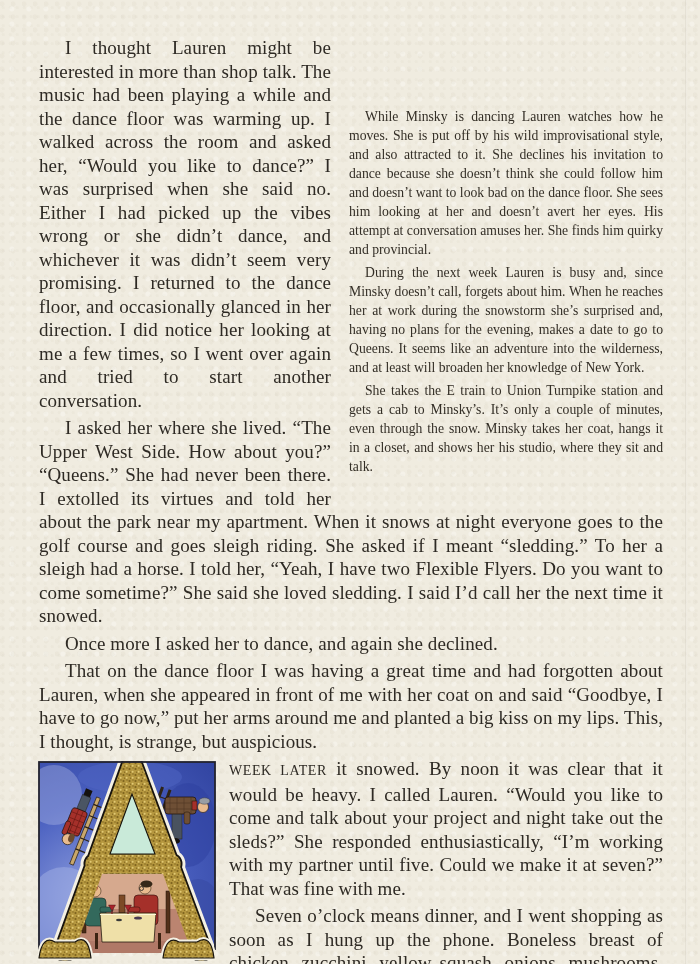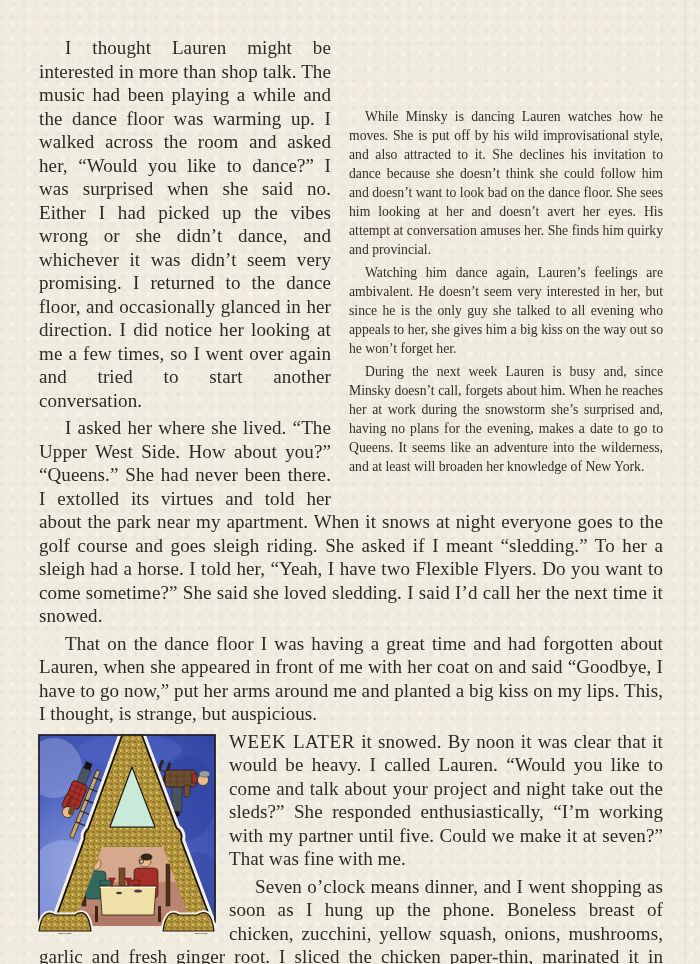--- a/index.html
+++ b/index.html
@@ -31,21 +31,21 @@
   }
   .ind{text-indent:26px;}
   .margin-note{
     float:right;width:322px;margin:71px 0 10px 14px;
     font-size:13.7px;line-height:19px;text-align:justify;
     color:#332e26; hyphens:auto; -webkit-hyphens:auto;
   }
   .margin-note p{text-indent:16px;}
   .illo{float:left;width:178px;height:200px;margin:4px 13px 2px 3px;}
   .illo svg{display:block;width:178px;height:200px;}
-  .smallcaps{font-size:19px;letter-spacing:.6px;}
+  .smallcaps{font-size:14px;letter-spacing:.6px;}
   .svg-gold{fill:var(--il-gold);}
   .svg-goldd{fill:var(--il-gold_dark);}
   .svg-goldl{fill:var(--il-gold_light);}
   .svg-mint{fill:var(--il-mint);}
   .svg-wall{fill:var(--il-wall);}
   .svg-floor{fill:var(--il-floor);}
   .svg-table{fill:var(--il-table);}
   .svg-red{fill:var(--il-red);}
   .svg-teal{fill:var(--il-teal);}
   .svg-wine{fill:var(--il-wine);}
@@ -53,26 +53,27 @@
 </style>
 </head>
 <body>
 
 <div class="page">
   <div class="page-edge"></div>
   <div class="content">
 
     <aside class="margin-note">
       <p>While Minsky is dancing Lauren watches how he moves. She is put off by his wild improvisational style, and also attracted to it. She declines his invitation to dance because she doesn’t think she could follow him and doesn’t want to look bad on the dance floor. She sees him looking at her and doesn’t avert her eyes. His attempt at conversation amuses her. She finds him quirky and provincial.</p>
-      <p>Watching him dance again, Lauren’s feelings are ambivalent. He doesn’t seem very interested in her, but since he is the only guy she talked to all evening who appeals to her, she gives him a big kiss on the way out so he won’t forget her.</p>
       <p>During the next week Lauren is busy and, since Minsky doesn’t call, forgets about him. When he reaches her at work during the snowstorm she’s surprised and, having no plans for the evening, makes a date to go to Queens. It seems like an adventure into the wilderness, and at least will broaden her knowledge of New York.</p>
+      <p>She takes the E train to Union Turnpike station and gets a cab to Minsky’s. It’s only a couple of minutes, even through the snow. Minsky takes her coat, hangs it in a closet, and shows her his studio, where they sit and talk.</p>
     </aside>
 
     <p class="main ind">I thought Lauren might be interested in more than shop talk. The music had been playing a while and the dance floor was warming up. I walked across the room and asked her, “Would you like to dance?” I was surprised when she said no. Either I had picked up the vibes wrong or she didn’t dance, and whichever it was didn’t seem very promising. I returned to the dance floor, and occasionally glanced in her direction. I did notice her looking at me a few times, so I went over again and tried to start another conversation.</p>
     <p class="main ind">I asked her where she lived. “The Upper West Side. How about you?” “Queens.” She had never been there. I extolled its virtues and told her about the park near my apartment. When it snows at night everyone goes to the golf course and goes sleigh riding. She asked if I meant “sledding.” To her a sleigh had a horse. I told her, “Yeah, I have two Flexible Flyers. Do you want to come sometime?” She said she loved sledding. I said I’d call her the next time it snowed.</p>
+    <p class="main ind">Once more I asked her to dance, and again she declined.</p>
     <p class="main ind">That on the dance floor I was having a great time and had forgotten about Lauren, when she appeared in front of me with her coat on and said “Goodbye, I have to go now,” put her arms around me and planted a big kiss on my lips. This, I thought, is strange, but auspicious.</p>
 
     <div class="illo">
       <svg viewBox="0 0 178 200" xmlns="http://www.w3.org/2000/svg">
         <defs>
           <radialGradient id="bluegrad" cx="28%" cy="72%" r="110%">
             <stop offset="0" stop-color="#8d9ddd"></stop>
             <stop offset="0.45" stop-color="#4a60c0"></stop>
             <stop offset="1" stop-color="#2d3f9b"></stop>
           </radialGradient>

